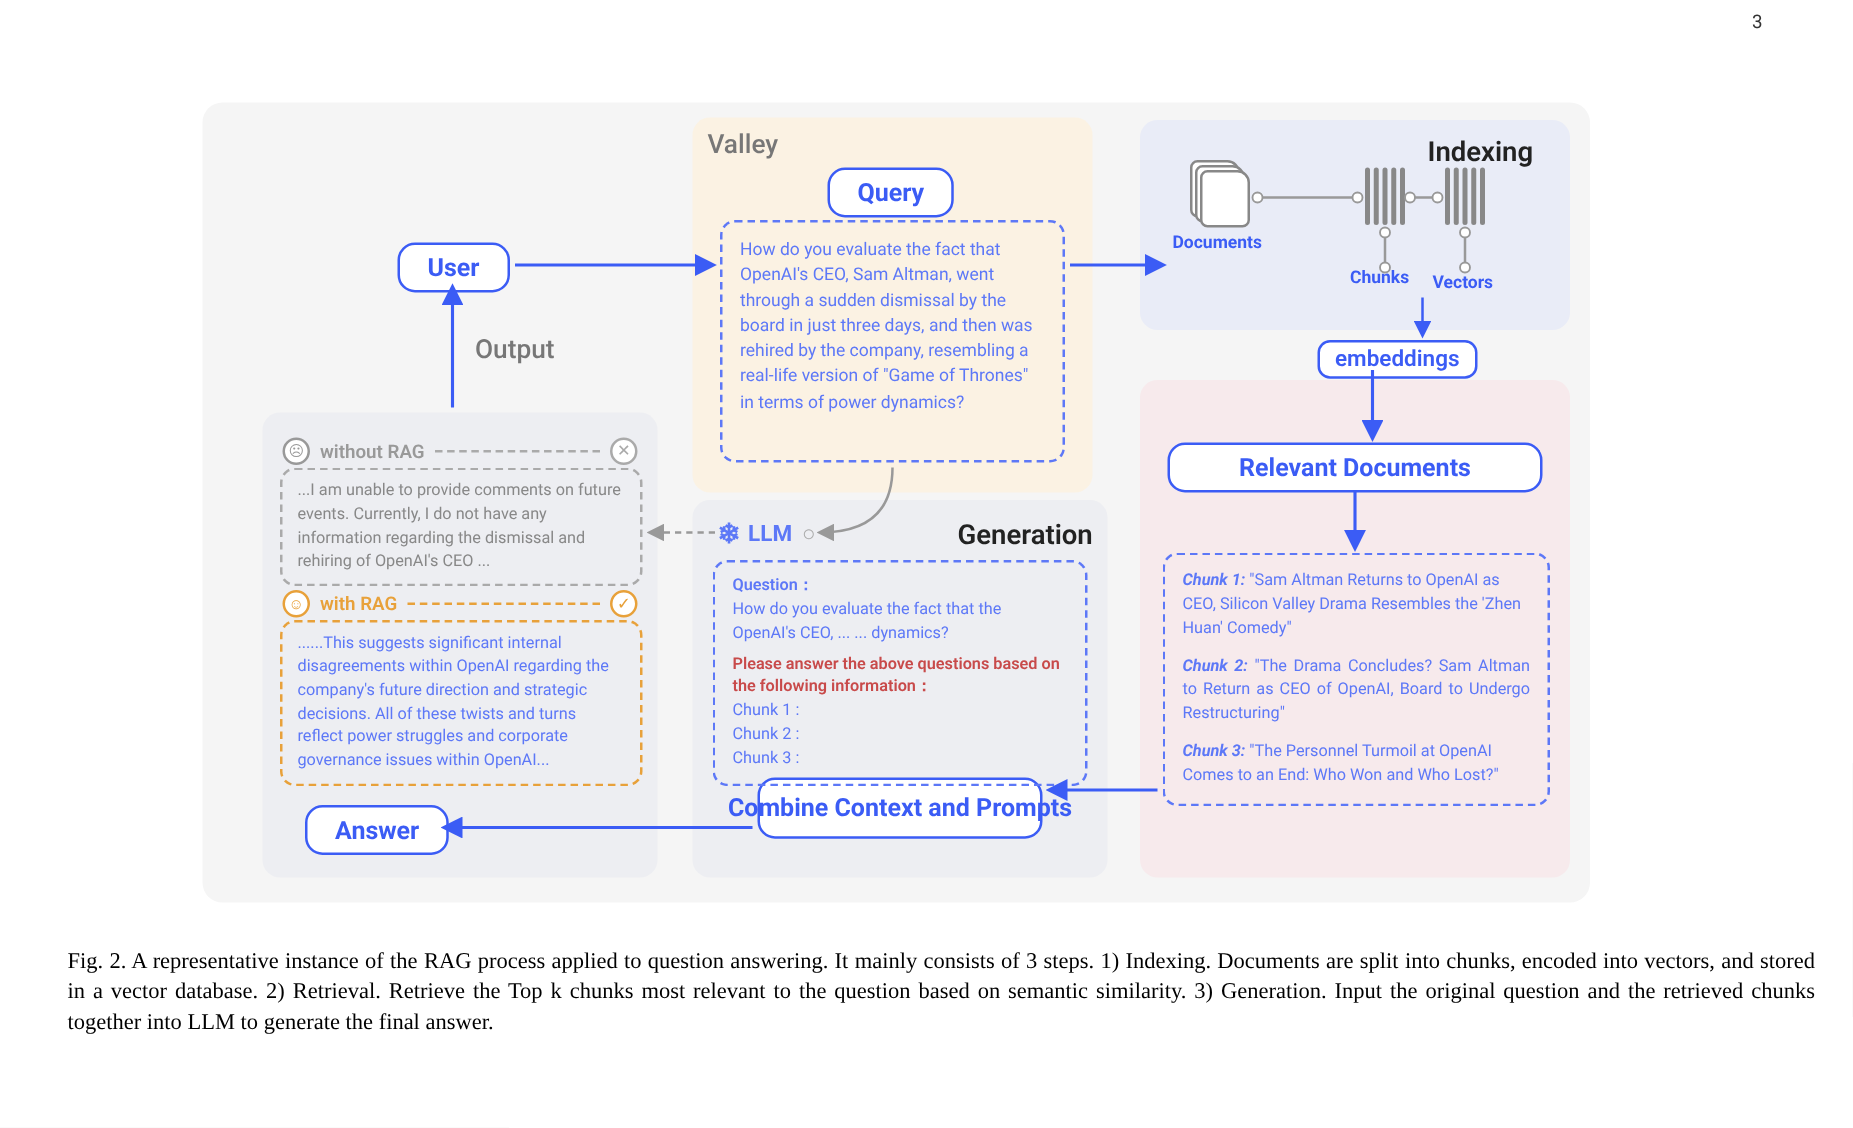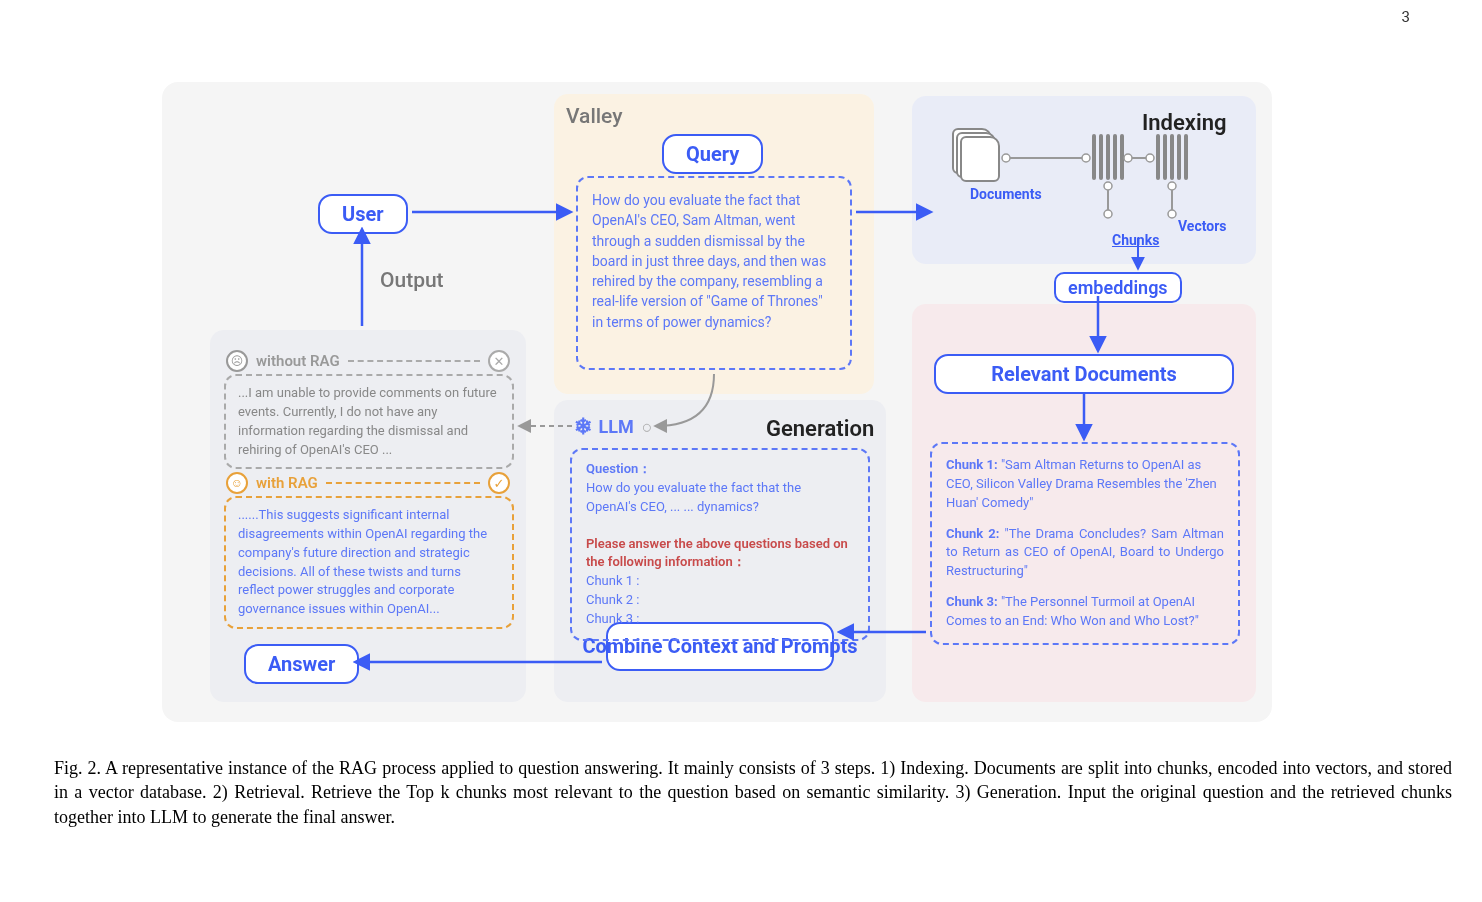--- a/index.html
+++ b/index.html
@@ -62,21 +62,21 @@
     border: 2px dashed #5d78f7;
     border-radius: 12px;
     padding: 12px 14px;
     color: #5d78f7;
     font-size: 14px;
     line-height: 1.45;
     background: transparent;
   }
   .dashed-box.gray { border-color: #aaa; color: #888; }
   .dashed-box.orange { border-color: #e8a13a; color: #5d78f7; }
-  .dashed-box .chunk-label { font-weight: 700; }
+  .dashed-box .chunk-label { font-weight: 700; font-style: italic; }
   .dashed-box .prompt-head { font-weight: 600; }
   .dashed-box .prompt-head-red { font-weight: 600; color: #c84a4a; }
 
   .tag-row {
     position: absolute;
     display: flex;
     align-items: center;
     gap: 8px;
   }
   .face-icon {
@@ -102,21 +102,21 @@
     flex: 1; height: 0; border-top: 2px dashed;
   }
 
   .llm-row {
     position: absolute;
     display: flex; align-items: center; gap: 6px;
     color: #5d78f7; font-weight: 700; font-size: 18px;
   }
   .snowflake { color: #5d78f7; font-size: 22px; }
 
-  .index-label { position:absolute; font-size:14px; font-weight:700; color:#3b5cf5;margin-left:32px; }
+  .index-label { position:absolute; font-size:14px; font-weight:700; color:#3b5cf5; }
 
   .doc-stack { position:absolute; width:50px; height:50px; }
   .doc-stack div {
     position:absolute; width:40px; height:46px;
     border:2px solid #888; border-radius:6px 10px 6px 6px;
     background:#fff;
   }
   .doc-stack div:nth-child(1){ left:0; top:0; }
   .doc-stack div:nth-child(2){ left:4px; top:4px; }
   .doc-stack div:nth-child(3){ left:8px; top:8px; }
@@ -190,21 +190,21 @@
     <span class="dash-line" style="border-color:#e8a13a;"></span>
     <span class="circ-mark circ-ok">✓</span>
   </div>
   <div class="dashed-box orange" style="left:62px; top:414px; width:290px; padding:8px 12px; font-size:13px; border-color:#e8a13a;">
     <span>......This suggests significant internal disagreements within OpenAI regarding the company's future direction and strategic decisions. All of these twists and turns reflect power struggles and corporate governance issues within OpenAI...</span>
   </div>
 
   <div class="dashed-box" style="left:408px; top:366px; width:300px; padding:10px 14px; font-size:13px;">
     <div class="prompt-head">Question：</div>
     <div>How do you evaluate the fact that the OpenAI's CEO, ... ... dynamics?</div>
-    <div class="prompt-head-red" style="margin-top:18px;">Please answer the above questions based on the following information：</div>
+    <div class="prompt-head-red" style="margin-top:6px;">Please answer the above questions based on the following information：</div>
     <div>Chunk 1 :</div>
     <div>Chunk 2 :</div>
     <div>Chunk 3 :</div>
   </div>
 
   <div class="dashed-box" style="left:768px; top:360px; width:310px; padding:12px 14px; font-size:13px;">
     <div style="margin-bottom:12px;">
       <span class="chunk-label">Chunk 1:</span><span> "Sam Altman Returns to OpenAI as CEO, Silicon Valley Drama Resembles the 'Zhen Huan' Comedy"</span>
     </div>
     <div style="margin-bottom:12px; text-align:justify;">
@@ -229,21 +229,21 @@
       <div class="vec-col"></div>
       <div class="vec-col"></div>
   </div>
   <div class="vec-stack" style="left:994px; top:52px;">
     <div class="vec-col"></div>
       <div class="vec-col"></div>
       <div class="vec-col"></div>
       <div class="vec-col"></div>
       <div class="vec-col"></div>
   </div>
-  <div class="index-label" style="left:918px; top:150px;text-decoration:underline;">Chunks</div>
+  <div class="index-label" style="left:918px; top:132px;">Chunks</div>
   <div class="index-label" style="left:984px; top:136px;">Vectors</div>
 
   <svg class="arrows">
     <defs>
       <marker id="ah-blue" viewBox="0 0 10 10" refX="8" refY="5" markerWidth="7" markerHeight="7" orient="auto-start-reverse">
         <path d="M0,0 L10,5 L0,10 z" fill="#3b5cf5"></path>
       </marker>
       <marker id="ah-gray" viewBox="0 0 10 10" refX="8" refY="5" markerWidth="7" markerHeight="7" orient="auto-start-reverse">
         <path d="M0,0 L10,5 L0,10 z" fill="#999"></path>
       </marker>

